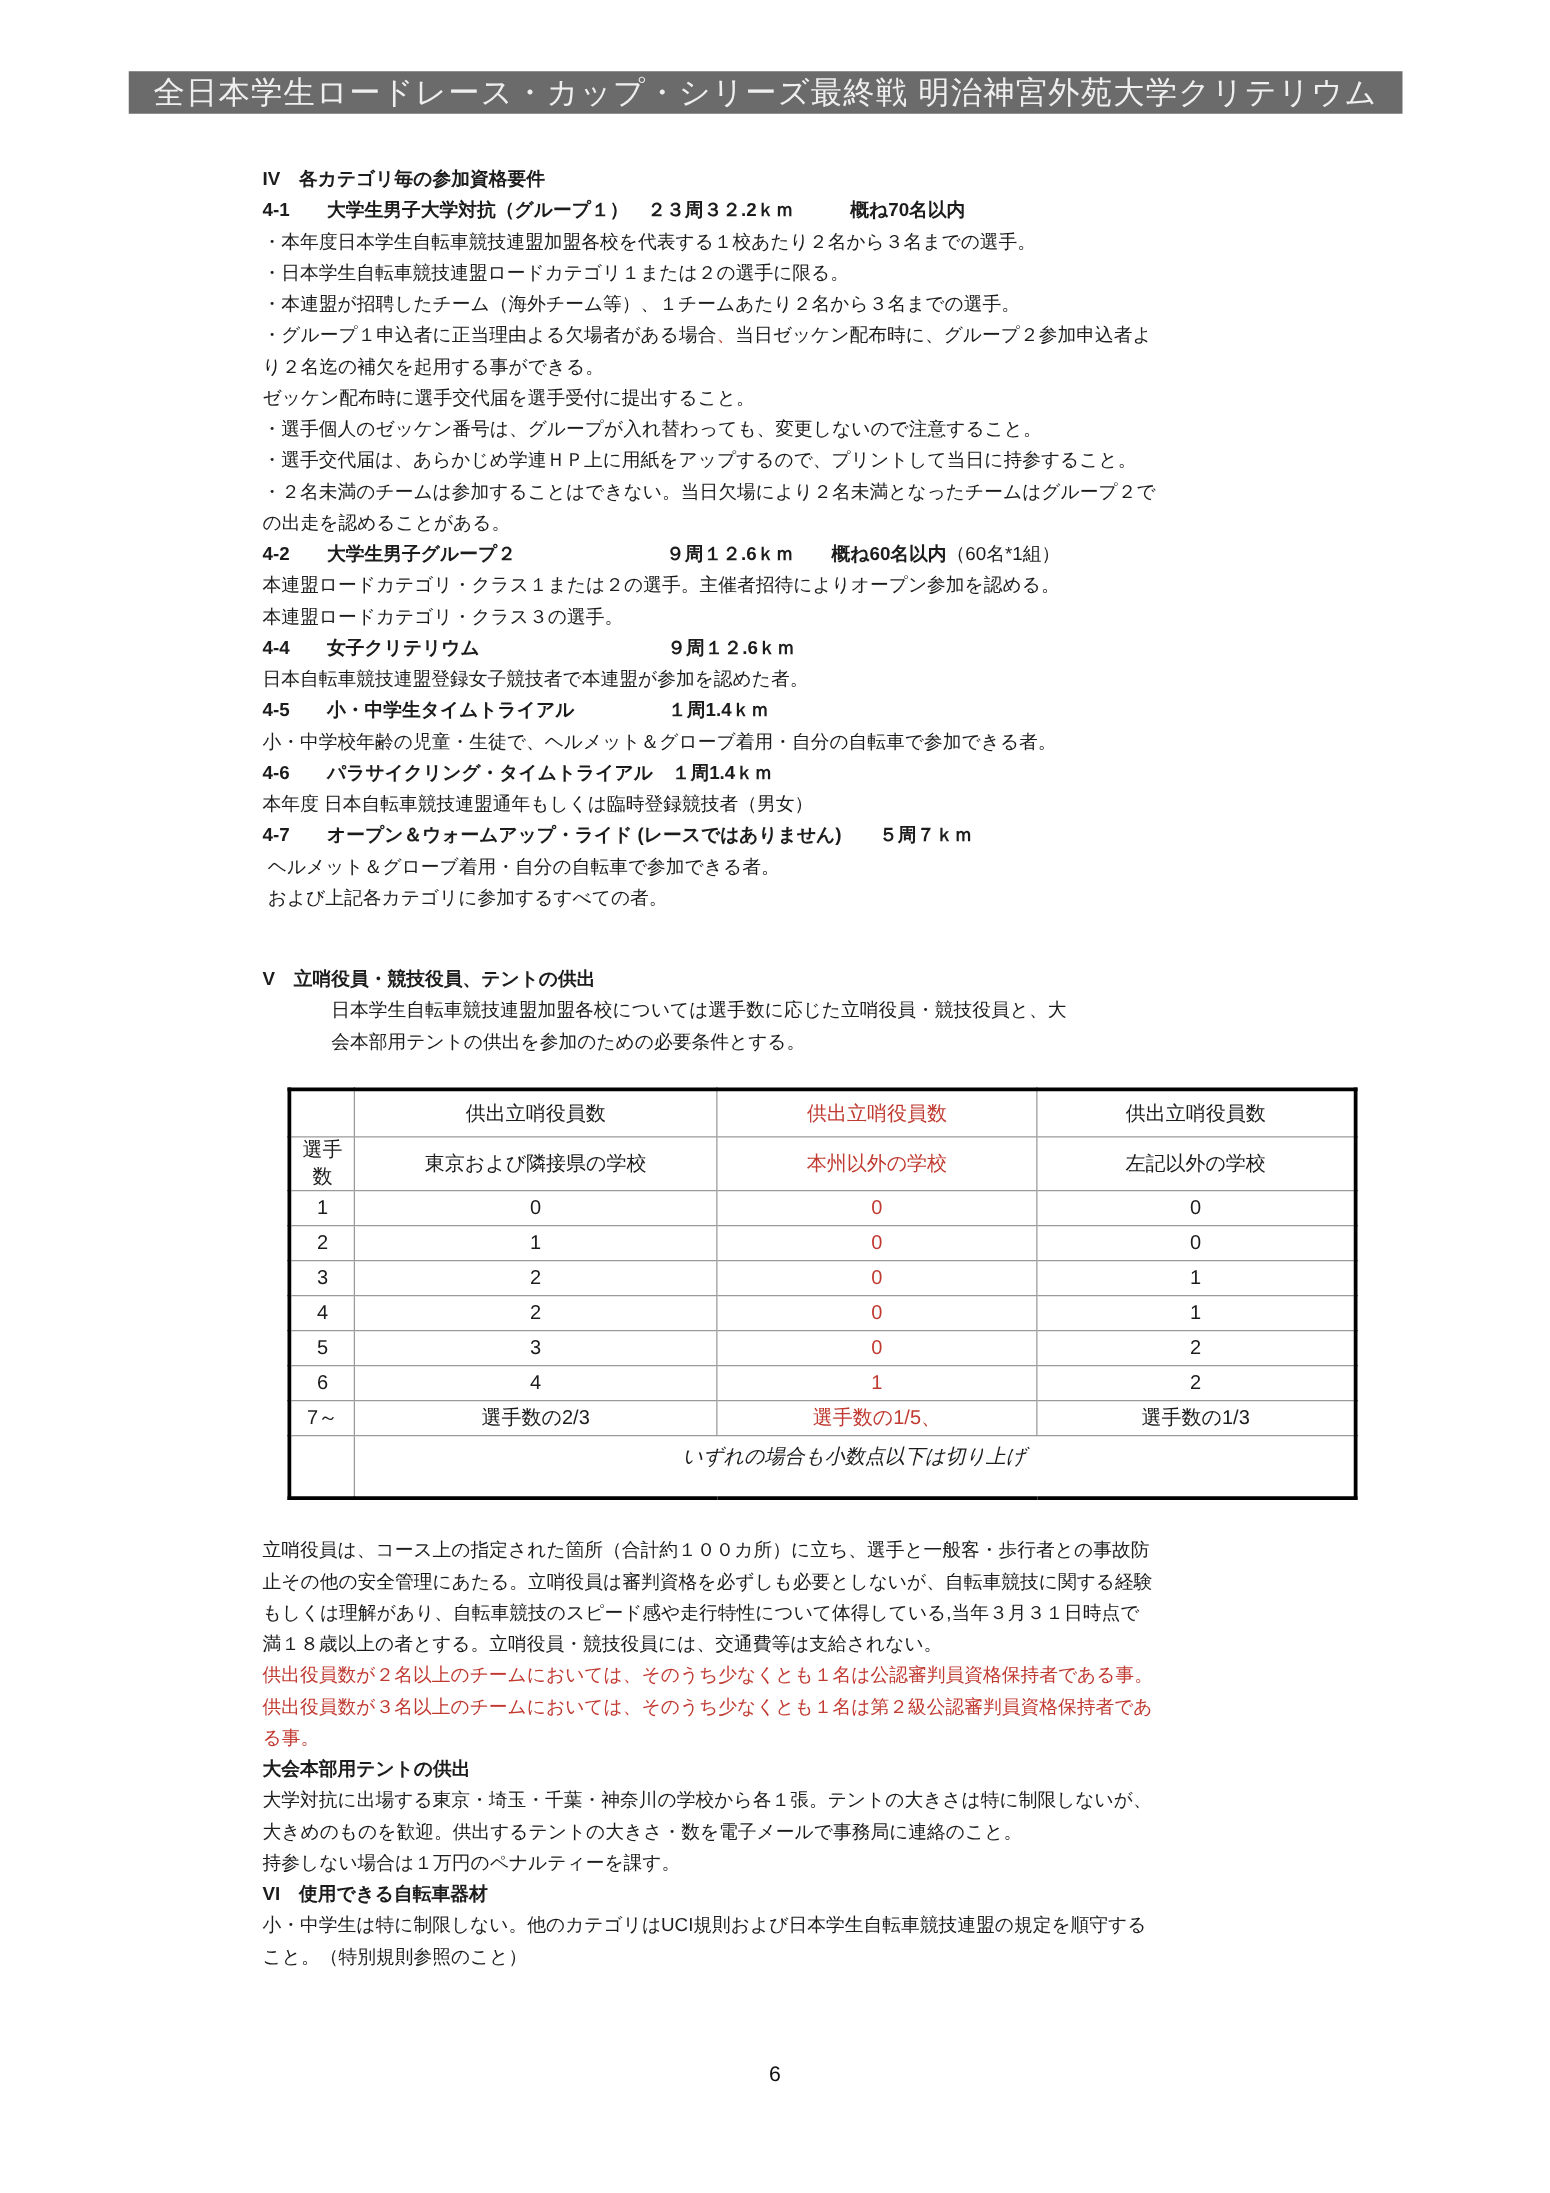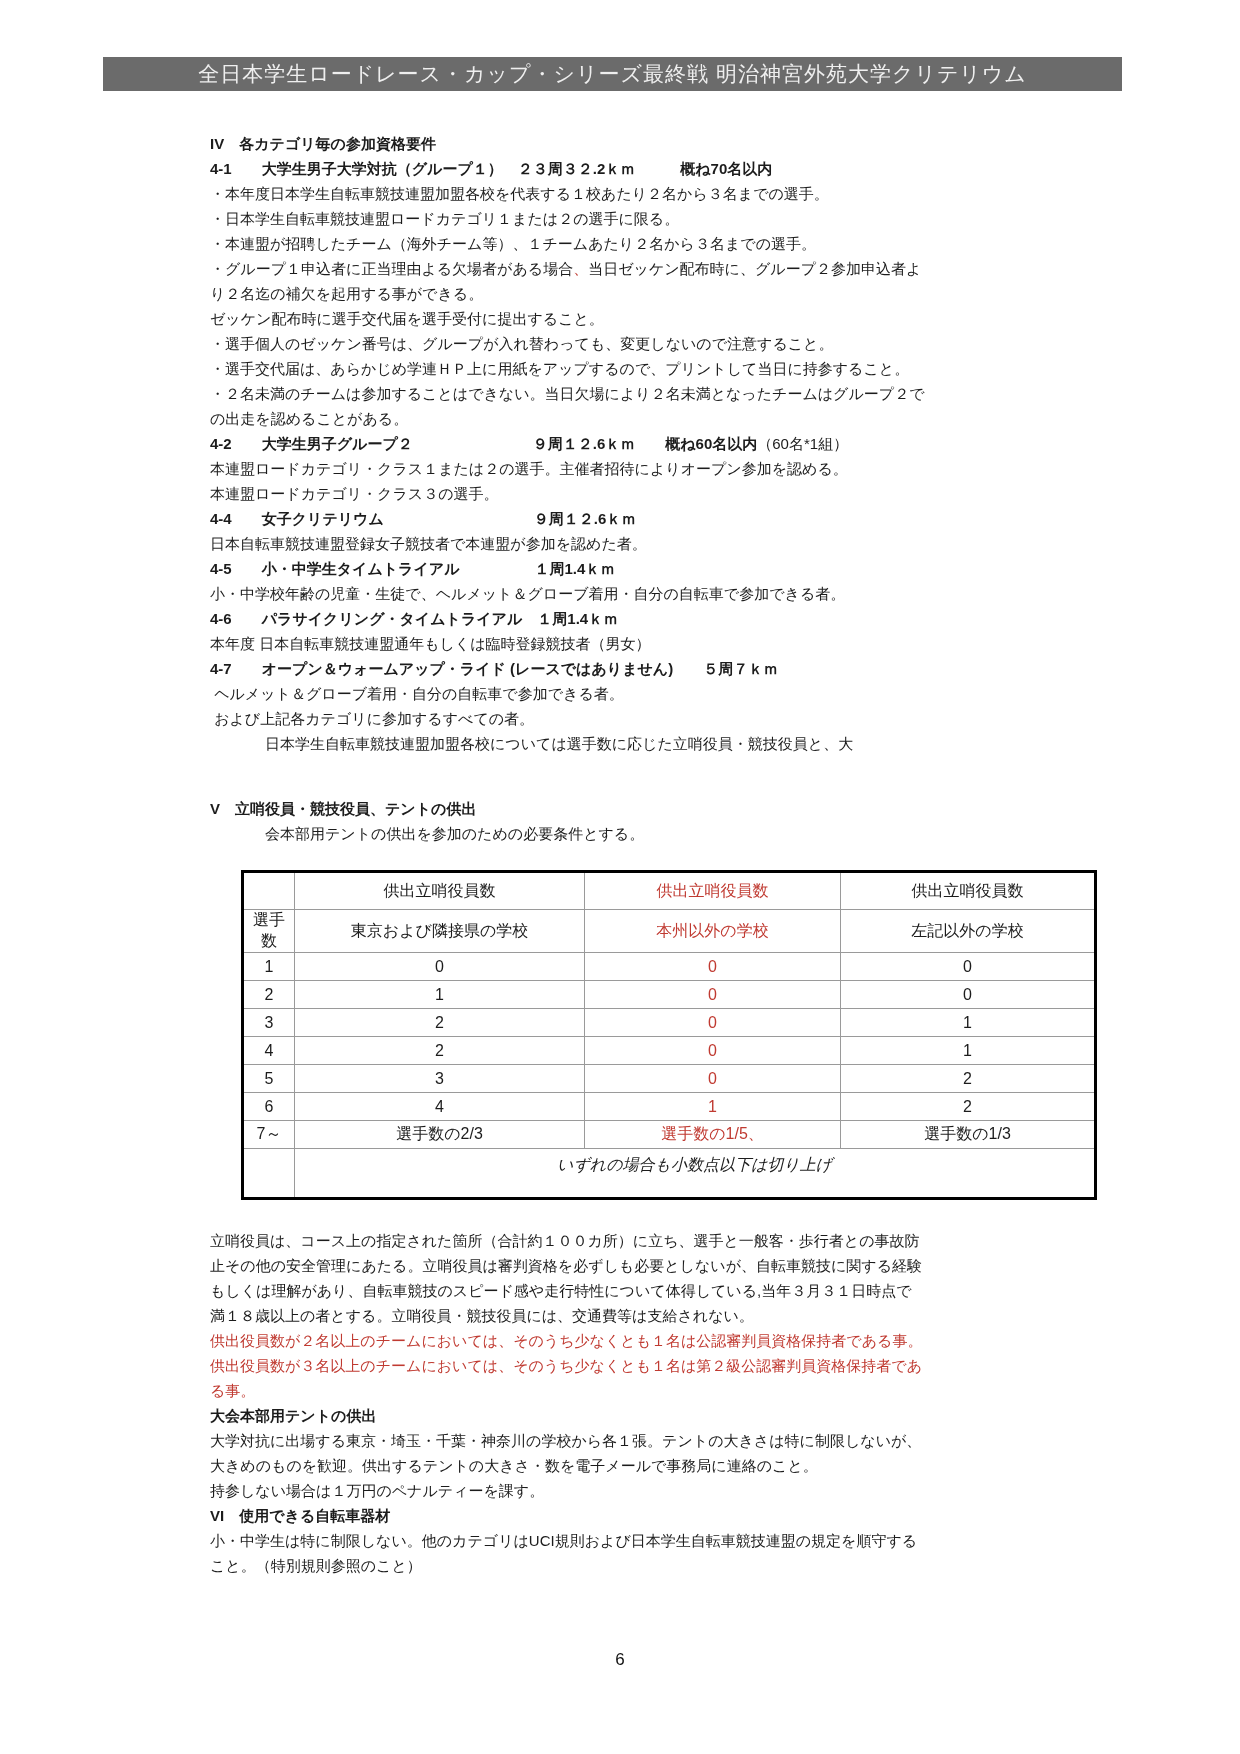--- a/index.html
+++ b/index.html
@@ -6,31 +6,31 @@
   body{
     width:1240px;height:1754px;position:relative;background:#ffffff;
     font-family:"Liberation Sans","DejaVu Sans",sans-serif;
     color:#1c1c1c;
     -webkit-font-smoothing:antialiased;
   }
   .page{position:absolute;inset:0;overflow:hidden;}
   .banner{
     position:absolute;left:103px;top:57px;width:1019px;height:34px;
     background:var(--banner-bg,#6b6b6b);color:#efefef;
-    text-align:center;line-height:34px;font-size:21px;letter-spacing:1px;
+    text-align:center;line-height:34px;font-size:25px;letter-spacing:1px;
     white-space:nowrap;
   }
   .content{position:absolute;left:210px;top:131px;width:880px;}
   .ln{
     font-size:15px;line-height:25px;white-space:pre;color:#1c1c1c;
   }
   .ln.ind{padding-left:55px;}
   .b{font-weight:700;}
   .r{color:var(--red,#c0392b);}
-  .tbl-wrap{margin:24px 0 28px 31px;}
+  .tbl-wrap{margin:24px 0 28px 20px;}
   table.tbl{
     border-collapse:collapse;table-layout:fixed;width:853px;
     border:3px solid #000;
     font-size:16px;
   }
   table.tbl td{
     border:1px solid #9a9a9a;text-align:center;vertical-align:middle;
     padding:0 4px;color:#1c1c1c;overflow:hidden;
   }
   table.tbl tr.hdr td{height:36px;}
@@ -68,22 +68,22 @@
         <div class="ln"><span>本連盟ロードカテゴリ・クラス３の選手。</span></div>
         <div class="ln"><span class="b ">4-4　　女子クリテリウム　　　　　　　　　　９周１２.6ｋｍ</span></div>
         <div class="ln"><span>日本自転車競技連盟登録女子競技者で本連盟が参加を認めた者。</span></div>
         <div class="ln"><span class="b ">4-5　　小・中学生タイムトライアル　　　　　１周1.4ｋｍ</span></div>
         <div class="ln"><span>小・中学校年齢の児童・生徒で、ヘルメット＆グローブ着用・自分の自転車で参加できる者。</span></div>
         <div class="ln"><span class="b ">4-6　　パラサイクリング・タイムトライアル　１周1.4ｋｍ</span></div>
         <div class="ln"><span>本年度 日本自転車競技連盟通年もしくは臨時登録競技者（男女）</span></div>
         <div class="ln"><span class="b ">4-7　　オープン＆ウォームアップ・ライド (レースではありません)　　５周７ｋｍ</span></div>
         <div class="ln"><span> ヘルメット＆グローブ着用・自分の自転車で参加できる者。</span></div>
         <div class="ln"><span> および上記各カテゴリに参加するすべての者。</span></div>
+        <div class="ln" style="margin-top: 40px;"><span class="b ">V　立哨役員・競技役員、テントの供出</span></div>
         <div class="ln ind"><span>日本学生自転車競技連盟加盟各校については選手数に応じた立哨役員・競技役員と、大</span></div>
-        <div class="ln" style="margin-top: 40px;"><span class="b ">V　立哨役員・競技役員、テントの供出</span></div>
         <div class="ln ind"><span>会本部用テントの供出を参加のための必要条件とする。</span></div>
       </div>
       <div class="tbl-wrap">
         <table class="tbl">
           <colgroup>
             <col style="width: 52px;">
             <col style="width: 290px;">
             <col style="width: 256px;">
             <col style="width: 255px;">
           </colgroup>

